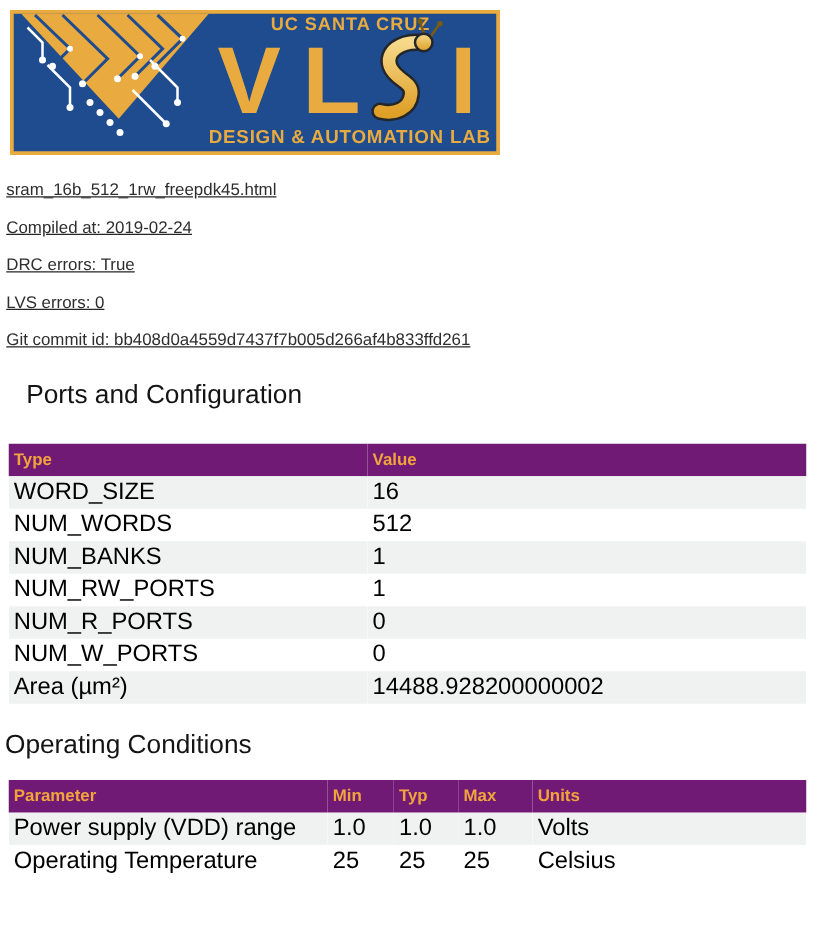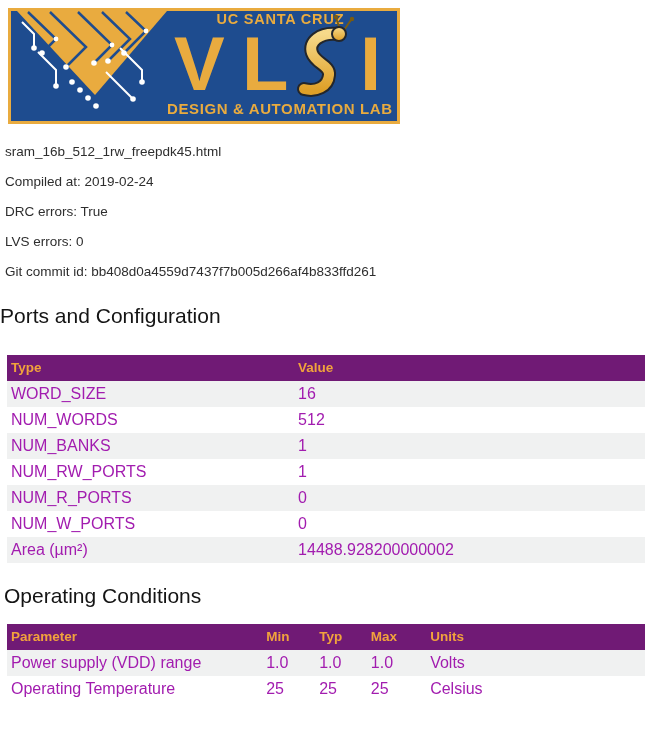--- a/index.html
+++ b/index.html
@@ -3,42 +3,42 @@
 <meta charset="utf-8">
 <style>
   html, body { margin: 0; padding: 0; }
   body {
     width: 662px; height: 754px; overflow: hidden;
     background: #ffffff;
     font-family: "Liberation Sans", "DejaVu Sans", sans-serif;
     color: #262626;
   }
   .logo-svg { display: block; margin: 8px 0 0 8px; }
-  .info { margin-top: 13px; }
+  .info { margin-top: 13px; text-decoration: underline; }
   .info p {
     margin: 0; padding: 0 0 0 5px;
     font-size: 13.5px; line-height: 30px; height: 30px;
     color: #2e2e2e; white-space: nowrap;
   }
   h2.section-title {
     font-weight: 400; font-size: 21px; line-height: 26px;
-    color: #141414; margin: 16px 0 26px 0;
+    color: #141414; margin: 16px 0 26px 21px;
   }
   h2.section-title.second { margin: 20px 0 15px 4px; }
   table.report {
     border-collapse: collapse; table-layout: fixed;
     width: 638px; margin-left: 7px;
   }
   table.report th {
     background: #701a75; color: #f1a33c;
     font-size: 13.5px; font-weight: 700; text-align: left;
     padding: 5px 4px; line-height: 16px;
   }
   table.report td {
-    font-size: 16px; color: #a21caf;
+    font-size: 19px; color: #000000;
     padding: 5px 4px; line-height: 16px;
     white-space: nowrap; overflow: hidden;
   }
   table.report tbody tr:nth-child(odd) { background: #f0f1f1; }
   table.report tbody tr:nth-child(even) { background: #ffffff; }
 </style>
 </head>
 <body>
 
 <div class="page">

